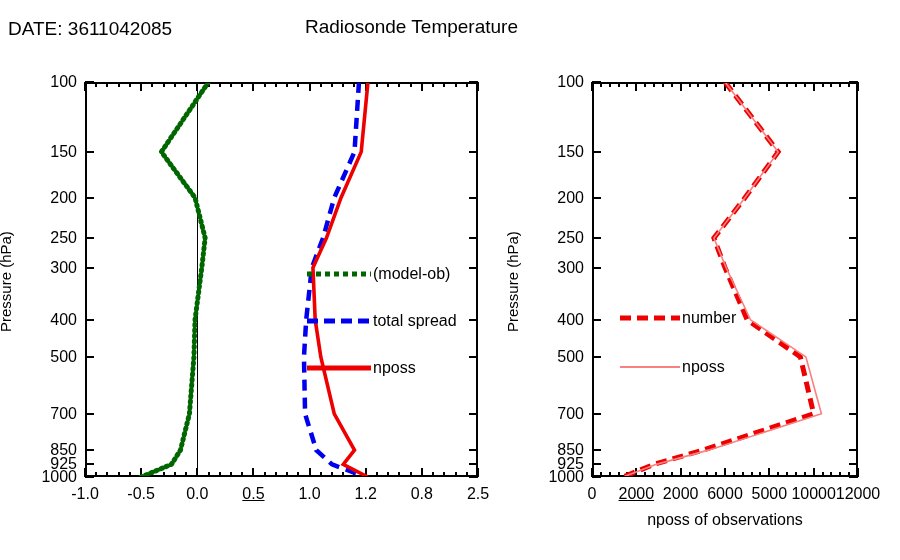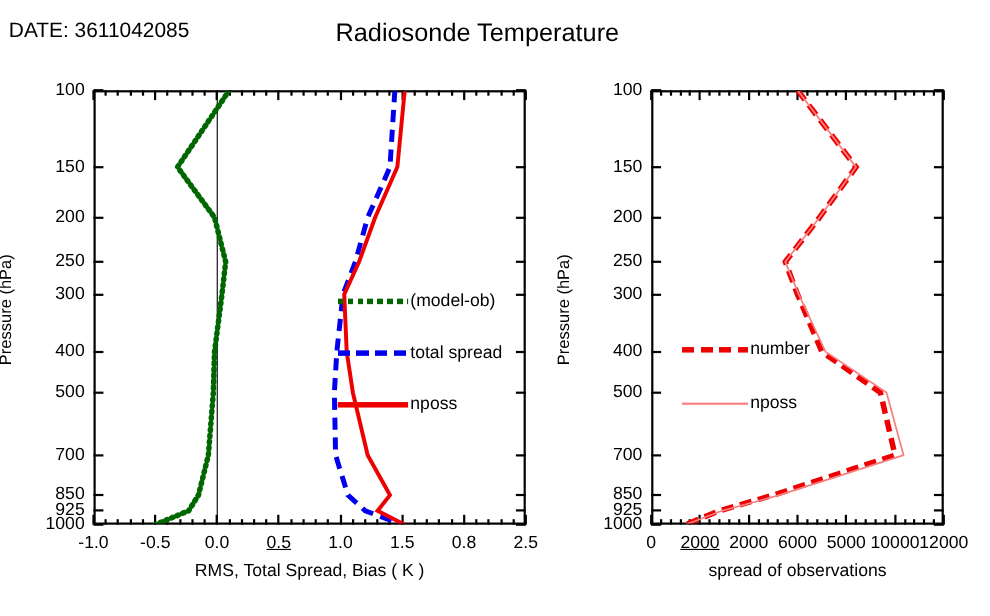--- a/index.html
+++ b/index.html
@@ -26,21 +26,21 @@
     left: 8px;
     top: 18px;
     font-size: 19px;
     letter-spacing: 0px;
     white-space: nowrap;
   }
   .main-title {
     position: absolute;
     left: 305px;
     top: 16px;
-    font-size: 23px;
+    font-size: 19px;
     white-space: nowrap;
   }
   
   .panel {
     position: absolute;
   }
   .frame {
     position: absolute;
     box-sizing: border-box;
     border: 2px solid #000;
@@ -194,21 +194,21 @@
       <div class="tick xtick-minor" style="left: 319.8px; top: 82px;"></div>
       <div class="tick xtick-minor" style="left: 319.8px; top: 472px;"></div>
       <div class="tick xtick-minor" style="left: 331.029px; top: 82px;"></div>
       <div class="tick xtick-minor" style="left: 331.029px; top: 472px;"></div>
       <div class="tick xtick-minor" style="left: 342.257px; top: 82px;"></div>
       <div class="tick xtick-minor" style="left: 342.257px; top: 472px;"></div>
       <div class="tick xtick-minor" style="left: 353.486px; top: 82px;"></div>
       <div class="tick xtick-minor" style="left: 353.486px; top: 472px;"></div>
       <div class="tick xtick-major" style="left: 364.714px; top: 82px;"></div>
       <div class="tick xtick-major" style="left: 364.714px; top: 468px;"></div>
-      <div class="xtick-text" style="left: 365.714px; top: 485px;">1.5</div>
+      <div class="xtick-text" style="left: 365.714px; top: 485px;">1.2</div>
       <div class="tick xtick-minor" style="left: 375.943px; top: 82px;"></div>
       <div class="tick xtick-minor" style="left: 375.943px; top: 472px;"></div>
       <div class="tick xtick-minor" style="left: 387.171px; top: 82px;"></div>
       <div class="tick xtick-minor" style="left: 387.171px; top: 472px;"></div>
       <div class="tick xtick-minor" style="left: 398.4px; top: 82px;"></div>
       <div class="tick xtick-minor" style="left: 398.4px; top: 472px;"></div>
       <div class="tick xtick-minor" style="left: 409.629px; top: 82px;"></div>
       <div class="tick xtick-minor" style="left: 409.629px; top: 472px;"></div>
       <div class="tick xtick-major" style="left: 420.857px; top: 82px;"></div>
       <div class="tick xtick-major" style="left: 420.857px; top: 468px;"></div>
@@ -218,21 +218,20 @@
       <div class="tick xtick-minor" style="left: 443.314px; top: 82px;"></div>
       <div class="tick xtick-minor" style="left: 443.314px; top: 472px;"></div>
       <div class="tick xtick-minor" style="left: 454.543px; top: 82px;"></div>
       <div class="tick xtick-minor" style="left: 454.543px; top: 472px;"></div>
       <div class="tick xtick-minor" style="left: 465.771px; top: 82px;"></div>
       <div class="tick xtick-minor" style="left: 465.771px; top: 472px;"></div>
       <div class="tick xtick-major" style="left: 477px; top: 82px;"></div>
       <div class="tick xtick-major" style="left: 477px; top: 468px;"></div>
       <div class="xtick-text" style="left: 478px; top: 485px;">2.5</div>
       <div class="zeroline" style="left: 197.286px; top: 82px; height: 395px;"></div>
-      <div class="xlabel" style="left: 85px; width: 393px; top: 511px;">RMS, Total Spread, Bias ( K )</div>
       <div class="ylabel" style="left: -3px; top: 331.5px;">Pressure (hPa)</div>
       <svg class="curves" width="900" height="560">
         <defs>
           <clipPath id="left-panel-clip">
             <rect x="86" y="83" width="391" height="393"></rect>
           </clipPath>
         </defs>
         <g clip-path="url(#left-panel-clip)">
           <path d="M208.51 82.00 L161.35 151.91 L195.04 197.74 L205.15 238.03 L201.78 267.65 L195.04 319.79 L193.92 356.92 L189.43 413.80 L180.44 450.14 L171.46 464.36 L141.14 477.00" fill="none" stroke="#006600" stroke-width="5" stroke-linecap="round" stroke-linejoin="miter" stroke-dasharray="1.5,4"></path>
           <path d="M358.98 82.00 L354.49 151.91 L334.27 197.74 L323.05 238.03 L311.82 267.65 L306.20 319.79 L303.96 356.92 L305.08 413.80 L316.31 450.14 L332.03 464.36 L365.71 477.00" fill="none" stroke="#0000ee" stroke-width="4.5" stroke-linecap="butt" stroke-linejoin="miter" stroke-dasharray="11,7"></path>
@@ -344,21 +343,21 @@
       <div class="tick xtick-minor" style="left: 821.533px; top: 472px;"></div>
       <div class="tick xtick-minor" style="left: 830.4px; top: 82px;"></div>
       <div class="tick xtick-minor" style="left: 830.4px; top: 472px;"></div>
       <div class="tick xtick-minor" style="left: 839.267px; top: 82px;"></div>
       <div class="tick xtick-minor" style="left: 839.267px; top: 472px;"></div>
       <div class="tick xtick-minor" style="left: 848.133px; top: 82px;"></div>
       <div class="tick xtick-minor" style="left: 848.133px; top: 472px;"></div>
       <div class="tick xtick-major" style="left: 857px; top: 82px;"></div>
       <div class="tick xtick-major" style="left: 857px; top: 468px;"></div>
       <div class="xtick-text" style="left: 858px; top: 485px;">12000</div>
-      <div class="xlabel" style="left: 592px; width: 266px; top: 511px;">spread of observations</div>
+      <div class="xlabel" style="left: 592px; width: 266px; top: 511px;">nposs of observations</div>
       <div class="ylabel" style="left: 504px; top: 331.5px;">Pressure (hPa)</div>
       <svg class="curves" width="900" height="560">
         <defs>
           <clipPath id="right-panel-clip">
             <rect x="593" y="83" width="264" height="393"></rect>
           </clipPath>
         </defs>
         <g clip-path="url(#right-panel-clip)">
           <path d="M725.00 82.00 L778.20 151.91 L744.95 197.74 L713.92 238.03 L725.00 267.65 L747.17 319.79 L800.37 356.92 L813.67 413.80 L702.83 450.14 L654.07 464.36 L623.03 477.00" fill="none" stroke="#ee0000" stroke-width="5" stroke-linecap="butt" stroke-linejoin="miter" stroke-dasharray="11,6"></path>
           <path d="M725.00 82.00 L778.20 151.91 L744.95 197.74 L713.92 238.03 L726.11 267.65 L750.49 319.79 L805.91 356.92 L821.42 413.80 L708.38 450.14 L656.28 464.36 L623.03 477.00" fill="none" stroke="#f98080" stroke-width="1.6" stroke-linecap="butt" stroke-linejoin="miter"></path>

